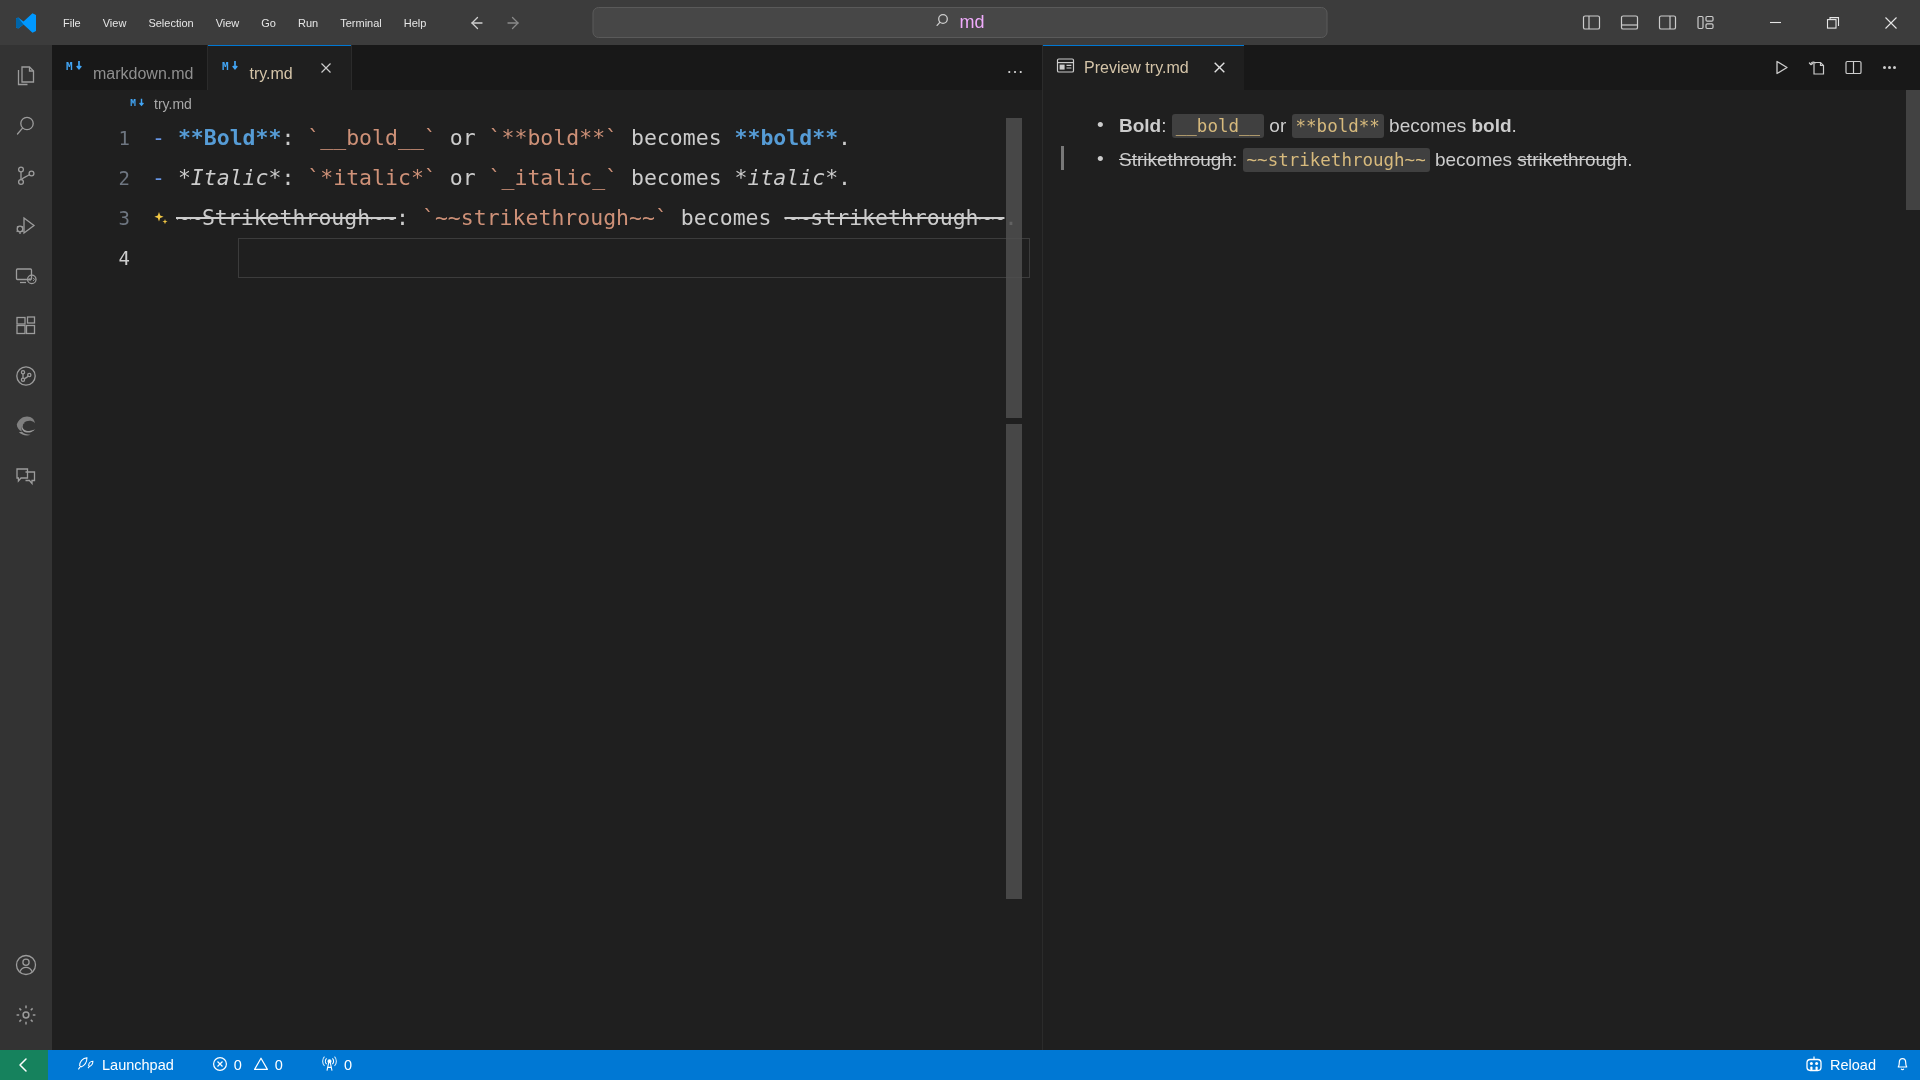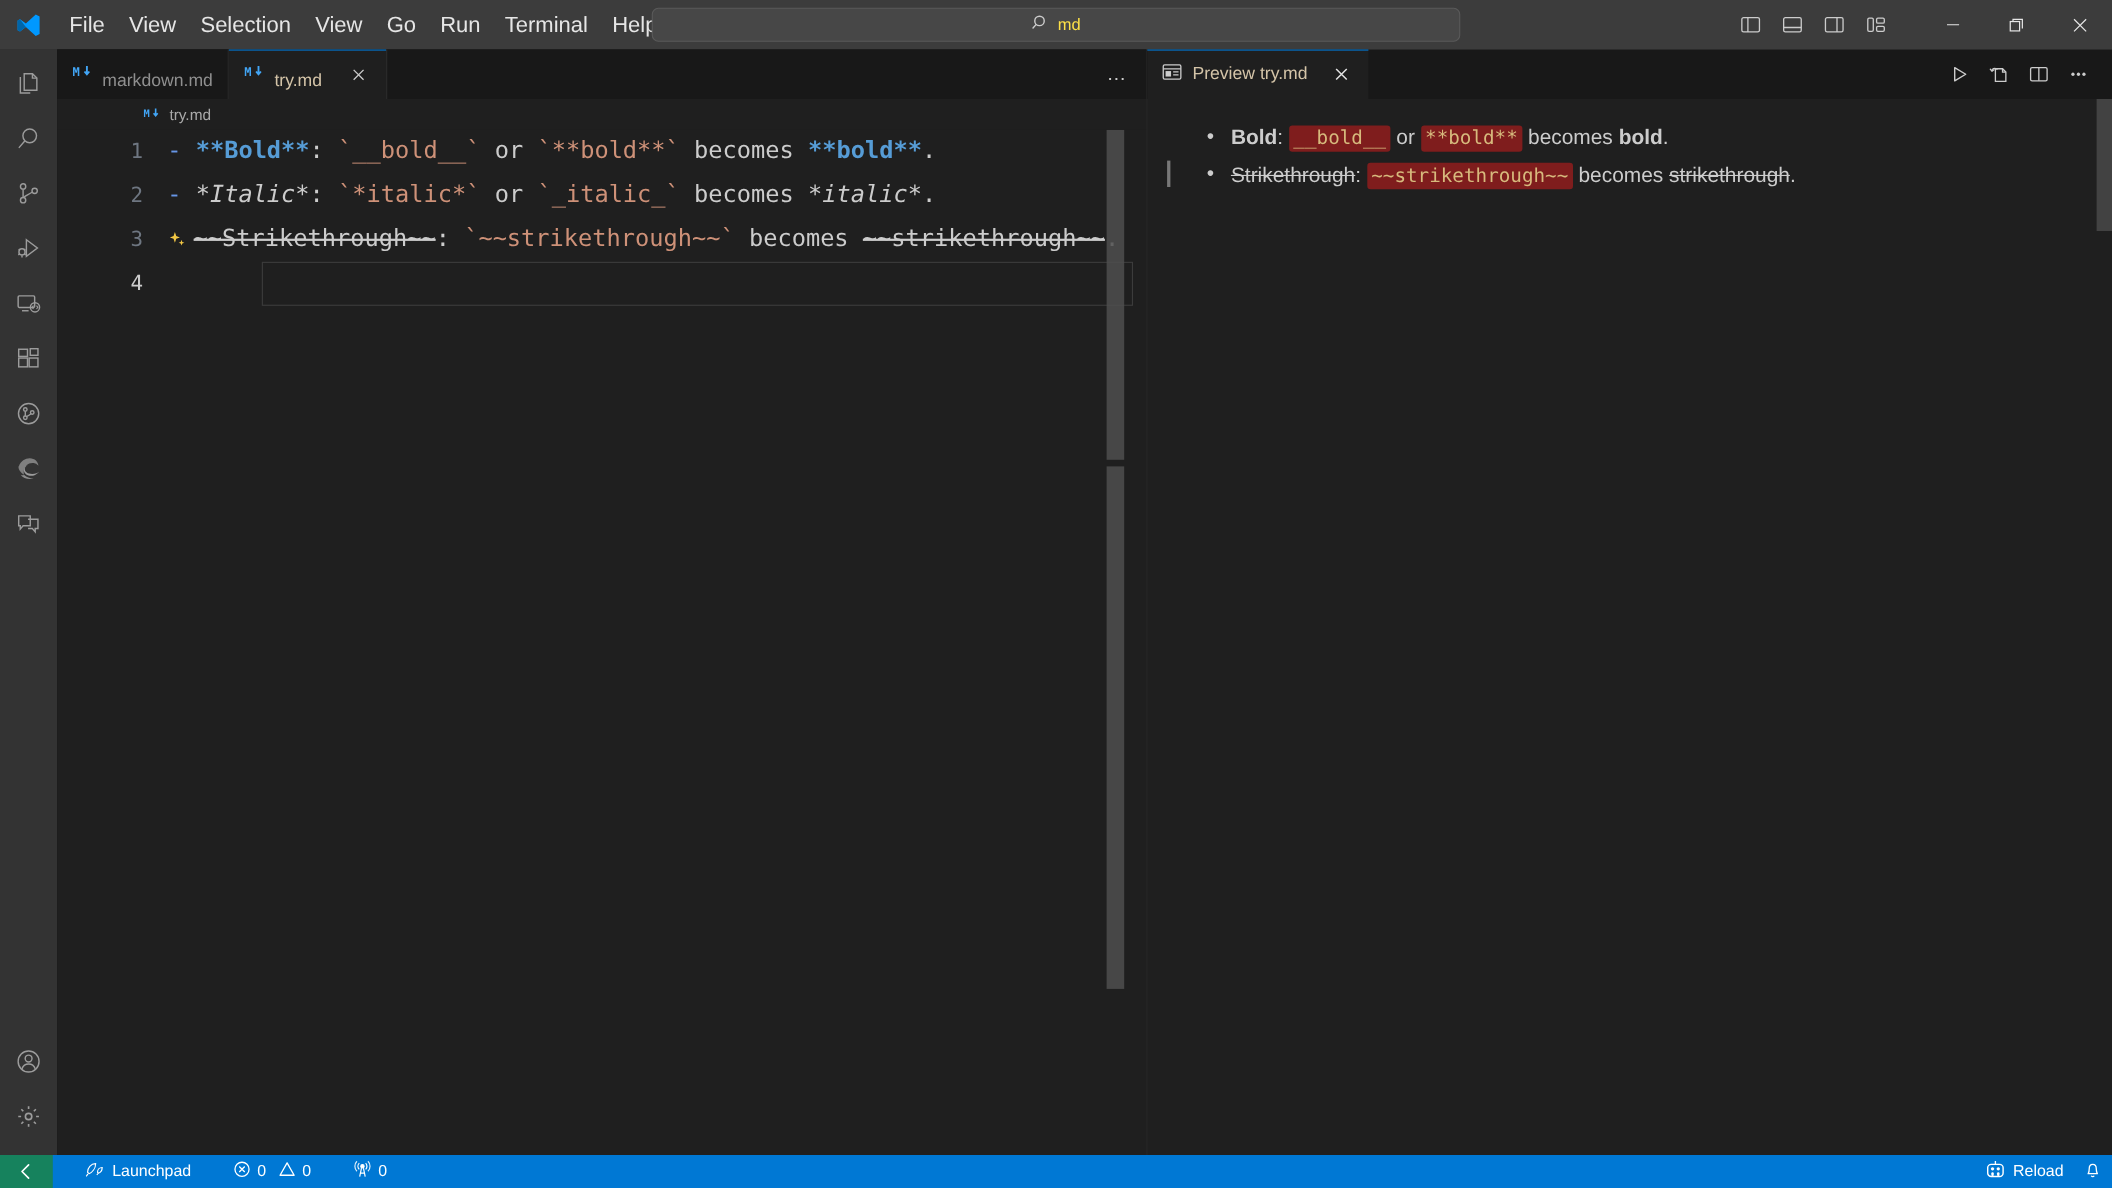--- a/index.html
+++ b/index.html
@@ -13,31 +13,31 @@
   .app { position: relative; width: 1920px; height: 1080px; display: flex; flex-direction: column; }
 
   
   .titlebar {
     height: 45px; background: #3c3c3c; display: flex; align-items: center;
     flex: none; position: relative; color: #cccccc;
   }
   .vscode-logo { width: 52px; display: flex; align-items: center; justify-content: center; }
   .menu { display: flex; align-items: center; gap: 0; }
   .menu-item {
-    font-size: 20px; color: #e6e6e6; padding: 4px 11px; line-height: 20px;
+    font-size: 11px; color: #e6e6e6; padding: 4px 11px; line-height: 20px;
     white-space: nowrap; cursor: default;
   }
   .nav-arrows { display: flex; align-items: center; gap: 16px; margin-left: 28px; }
   .nav-arrow { width: 22px; height: 22px; display: flex; align-items: center; justify-content: center; }
   .cmd-center {
     position: absolute; left: 50%; transform: translateX(-50%);
     width: 735px; height: 31px; background: #474747; border: 1px solid #5a5a5a;
     border-radius: 6px; display: flex; align-items: center; justify-content: center; gap: 7px;
   }
-  .cmd-center-text { font-size: 15px; color: #fde047; }
+  .cmd-center-text { font-size: 18px; color: #f0abfc; }
   .titlebar-right { margin-left: auto; display: flex; align-items: center; height: 100%; }
   .layout-icons { display: flex; align-items: center; gap: 0; margin-right: 22px; }
   .layout-btn { width: 38px; height: 32px; display: flex; align-items: center; justify-content: center; }
   .win-btn { width: 58px; height: 45px; display: flex; align-items: center; justify-content: center; }
 
   
   .body-row { flex: 1; display: flex; min-height: 0; }
 
   
   .activitybar {
@@ -132,21 +132,21 @@
     content: "•"; position: absolute; left: 6px; top: -1px; color: #cccccc; font-size: 19px;
   }
   .md-li.marked::after {
     content: ""; position: absolute; left: -30px; top: 2px; width: 3px; height: 24px; background: #787878;
   }
   .md-b { font-weight: bold; }
   .md-i { font-style: italic; }
   .md-s { text-decoration: line-through; }
   .md-code {
     font-family: "DejaVu Sans Mono", "Liberation Mono", monospace;
-    font-size: 17.5px; color: #d7ba7d; background: #7f1d1d; border-radius: 3px;
+    font-size: 17.5px; color: #d7ba7d; background: #404040; border-radius: 3px;
     padding: 2px 4px;
   }
   .preview-scroll { position: absolute; top: 0; right: 0; width: 14px; bottom: 0; }
   .preview-scroll-thumb { position: absolute; top: 0; left: 0; width: 14px; height: 120px; background: #424242; }
 
   
   .statusbar {
     height: 30px; background: #0078d4; display: flex; align-items: center;
     flex: none; color: #ffffff; font-size: 14.5px; gap: 20px;
   }

